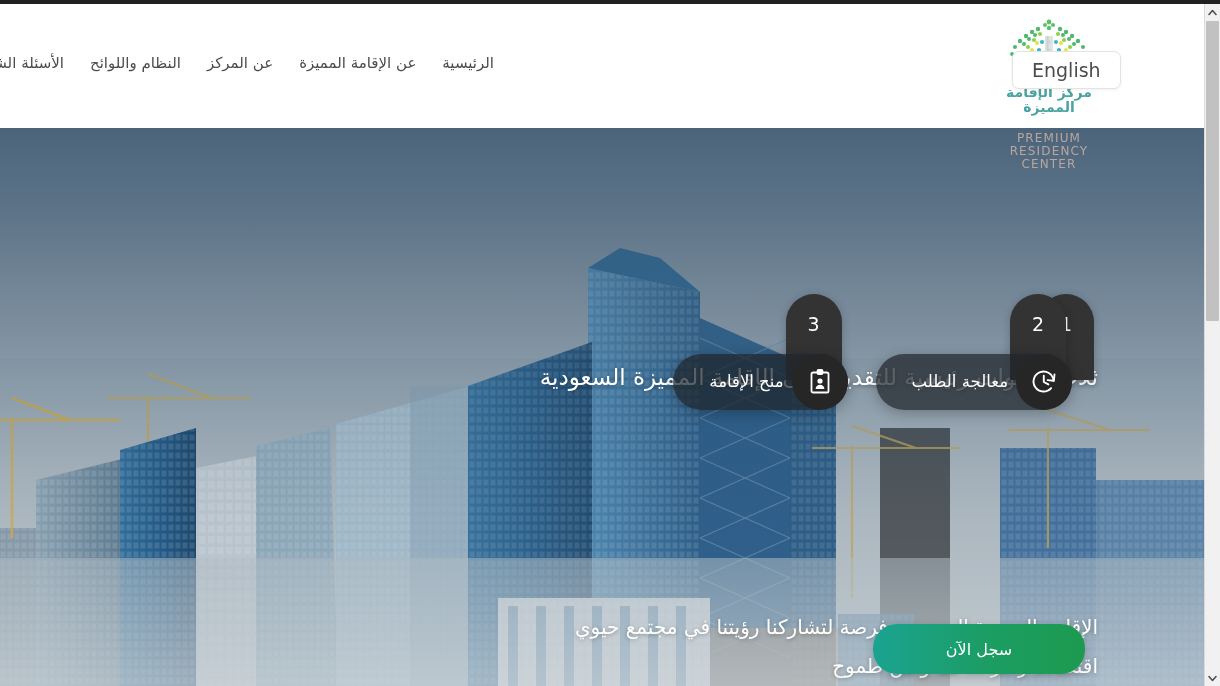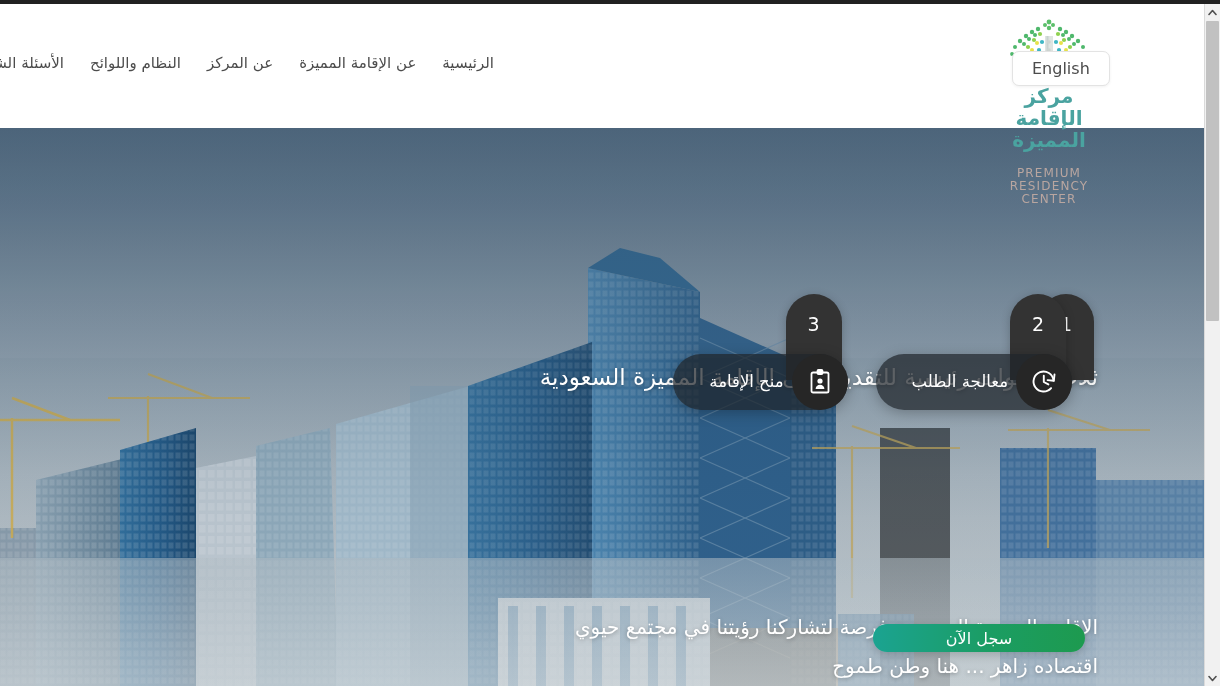--- a/index.html
+++ b/index.html
@@ -94,21 +94,21 @@
     text-align: center;
     user-select: none;
   }
   .brand-mark {
     width: 118px;
     height: 72px;
     display: block;
     margin: 0 auto;
   }
   .brand-name-ar {
-    font-size: 20px;
+    font-size: 14px;
     color: #4aa3a0;
     letter-spacing: 0.2px;
     margin-top: 1px;
     line-height: 1.1;
     font-weight: 600;
   }
   .brand-name-en {
     font-size: 12px;
     color: #b9a6a0;
     letter-spacing: 1.15px;
@@ -132,21 +132,21 @@
     text-decoration: none;
     white-space: nowrap;
     cursor: pointer;
   }
 
   .lang-switch {
     position: absolute;
     top: 47px;
     left: 1012px;
     padding: 7px 19px;
-    font-size: 16px;
+    font-size: 19px;
     color: #4c4c4c;
     background: #ffffff;
     border: 1px solid #e3e3e3;
     border-radius: 7px;
     box-shadow: 0 1px 3px rgba(0,0,0,0.06);
     cursor: pointer;
     font-family: "DejaVu Sans", "Liberation Sans", sans-serif;
     direction: ltr;
   }
 
@@ -288,21 +288,21 @@
     color: #ffffff;
     text-align: right;
     text-shadow: 0 1px 4px rgba(0,0,0,0.3);
   }
 
   .cta {
     position: absolute;
     top: 496px;
     left: 873px;
     width: 212px;
-    height: 28px;
+    height: 50px;
     border: none;
     border-radius: 24px;
     background: linear-gradient(270deg, #1d9a4f 0%, #1b9d63 45%, #1ba391 100%);
     color: #ffffff;
     font-size: 16px;
     font-family: "DejaVu Sans", "Liberation Sans", sans-serif;
     cursor: pointer;
     box-shadow: 0 3px 10px rgba(0,0,0,0.18);
     direction: rtl;
   }

